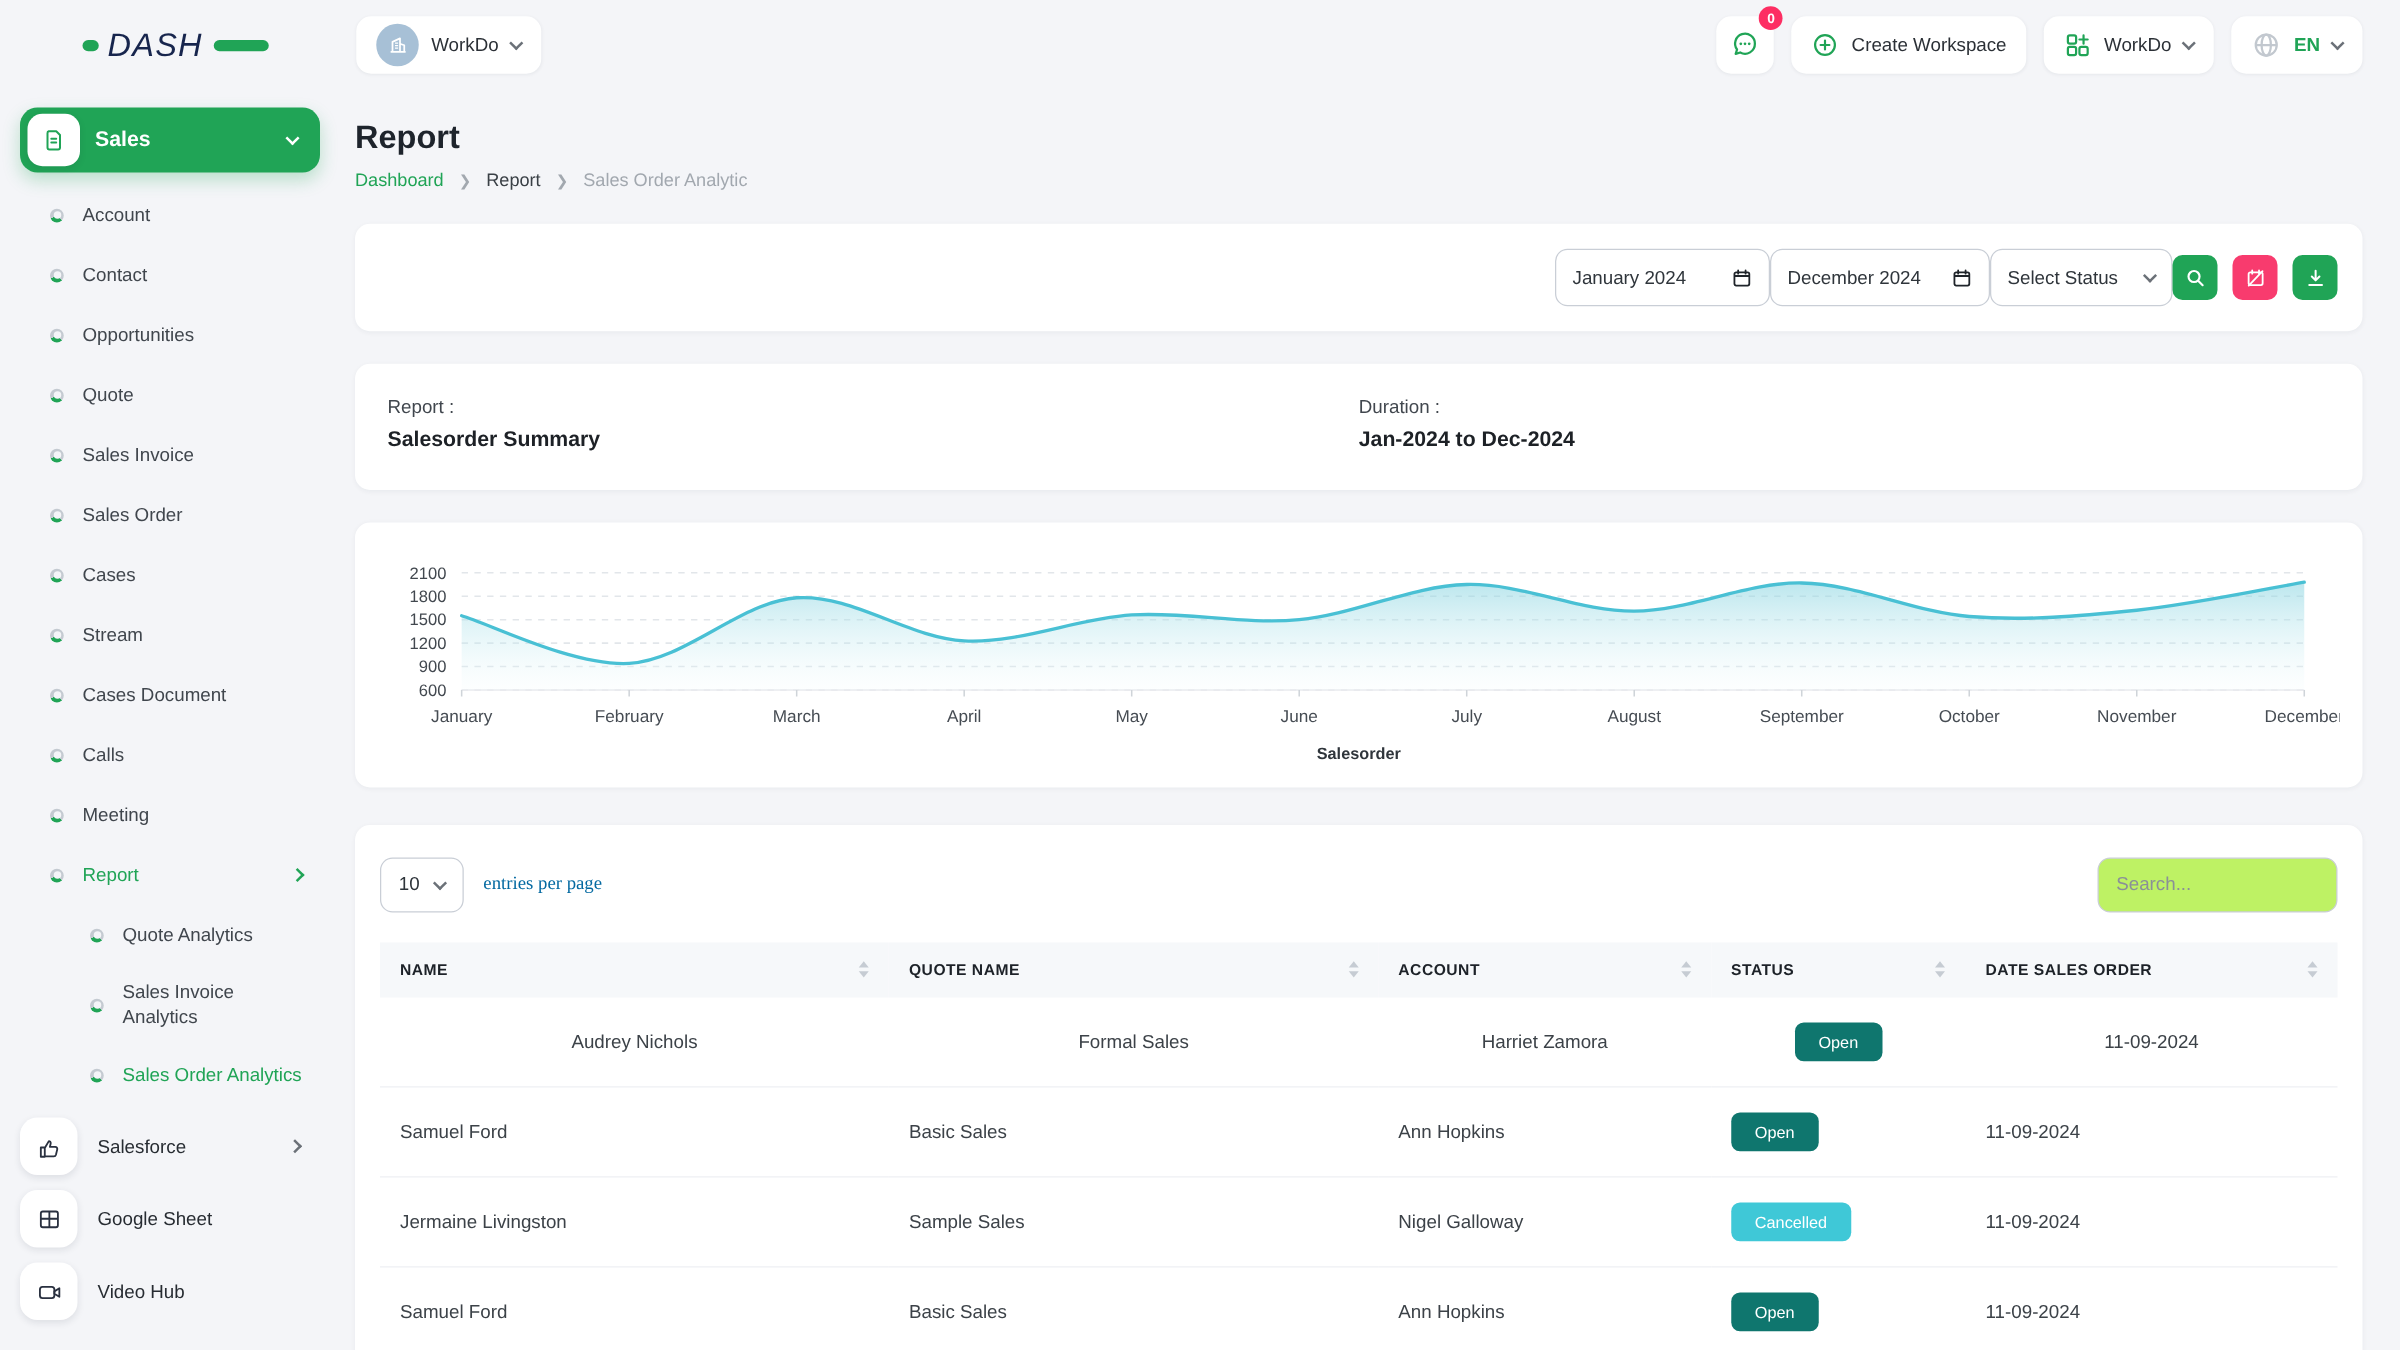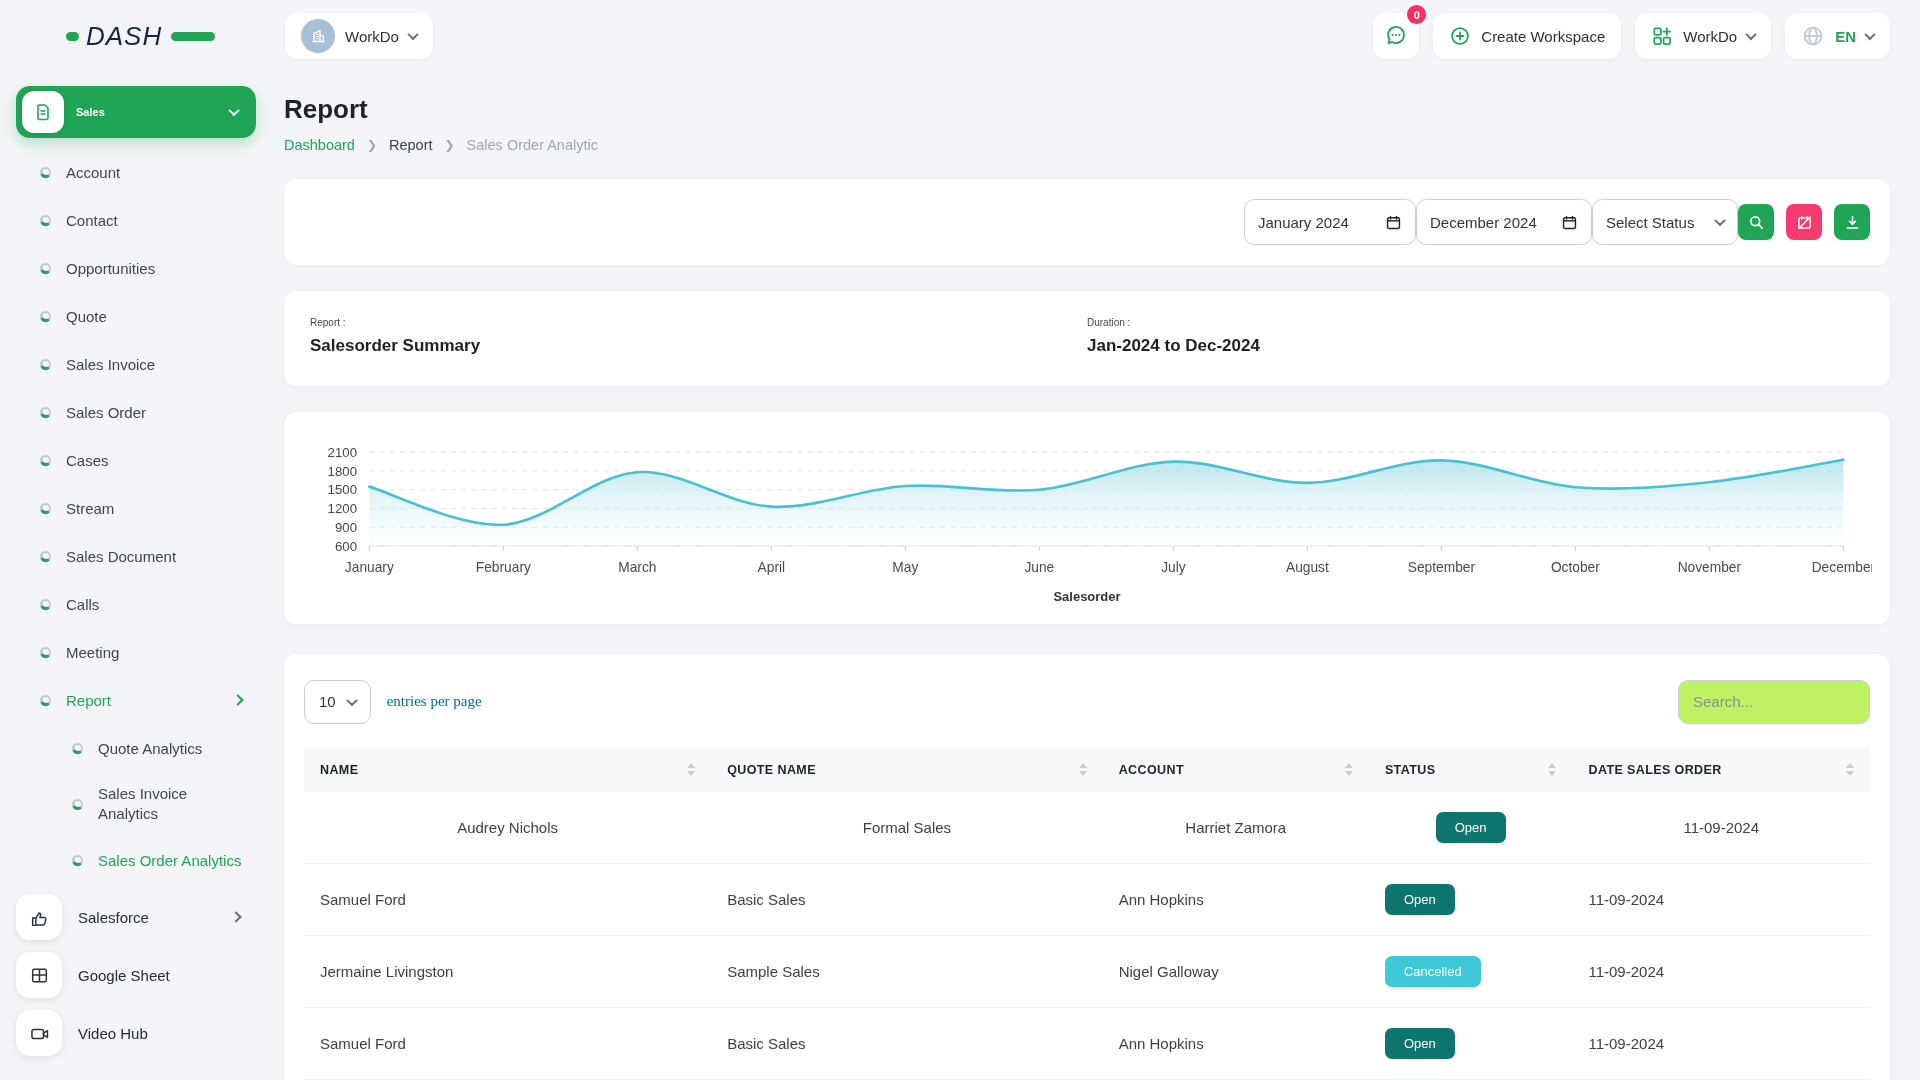--- a/index.html
+++ b/index.html
@@ -32,21 +32,21 @@
   
   .app { display:flex; align-items:flex-start; }
   .sidebar { width:264px; flex:none; padding:14px 8px 0 16px; }
   .main { flex:1; padding:14px 30px 0 20px; min-width:0; }
 
   
   .sales-pill { display:flex; align-items:center; gap:12px; background:#20a456; border-radius:14px;
                 height:52px; padding:0 18px 0 6px; box-shadow:0 6px 14px rgba(32,164,86,.28); cursor:pointer; }
   .iconbox { width:42px; height:42px; background:#fff; border-radius:12px; display:flex; align-items:center;
              justify-content:center; flex:none; box-shadow:0 2px 6px rgba(25,40,60,.10); }
-  .sales-pill .label { color:#fff; font-weight:700; font-size:11px; flex:1; }
+  .sales-pill .label { color:#fff; font-weight:700; font-size:17px; flex:1; }
   .nav { margin-top:10px; }
   .nav-item { display:flex; align-items:center; gap:15px; height:48px; padding-left:24px; font-size:15px;
               color:#40464d; cursor:pointer; }
   .nav-item .grow { flex:1; }
   .nav-item.active { color:#20a456; }
   .dot { width:11px; height:11px; border-radius:50%; flex:none; position:relative;
          background:conic-gradient(from 130deg,#20a456 0 115deg,#c4cad1 115deg 360deg); }
   .dot::after { content:""; position:absolute; inset:2.5px; border-radius:50%; background:#f4f5f8; }
   .nav-sub { padding-left:56px; }
   .nav-sub .wrap2 { flex:1; line-height:1.35; }
@@ -69,21 +69,21 @@
   .inputbox { display:flex; align-items:center; justify-content:space-between; gap:10px; height:46px;
               border:1px solid #c9ced6; border-radius:10px; background:#fff; padding:0 13px; font-size:15px; color:#2f353b; cursor:pointer; }
   .inputbox.w-start { width:172px; } .inputbox.w-end { width:176px; } .inputbox.w-status { width:146px; }
   .btn-group { display:flex; align-items:center; gap:12px; }
   .sq-btn { width:36px; height:36px; border:none; border-radius:8px; display:flex; align-items:center; justify-content:center; cursor:pointer; }
   .btn-green { background:#20a456; }
   .btn-pink  { background:#f83b6e; }
 
   .summary-card { margin-top:26px; padding:26px 26px 30px; display:flex; }
   .sum-block { width:50%; }
-  .sum-label { font-size:10px; color:#41474e; }
+  .sum-label { font-size:15px; color:#41474e; }
   .sum-value { font-size:17px; font-weight:700; color:#1d2126; margin-top:8px; }
 
   .chart-card { margin-top:26px; padding:28px 18px 20px; }
   .chart-card svg { display:block; width:100%; }
   .chart-card svg text { font-family:"Liberation Sans","DejaVu Sans",sans-serif; }
   .chart-xtitle { text-align:center; font-size:13px; font-weight:700; color:#2f353b; margin-top:6px; }
 
   .table-card { margin-top:30px; padding:26px 20px 10px; }
   .table-controls { display:flex; align-items:center; justify-content:space-between; }
   .tc-left { display:flex; align-items:center; gap:16px; }
@@ -216,21 +216,21 @@
       <div class="nav-item">
           <span class="dot"></span>
           <span>Cases</span>
         </div>
       <div class="nav-item">
           <span class="dot"></span>
           <span>Stream</span>
         </div>
       <div class="nav-item">
           <span class="dot"></span>
-          <span>Sales Document</span>
+          <span>Cases Document</span>
         </div>
       <div class="nav-item">
           <span class="dot"></span>
           <span>Calls</span>
         </div>
       <div class="nav-item">
           <span class="dot"></span>
           <span>Meeting</span>
         </div>
 

